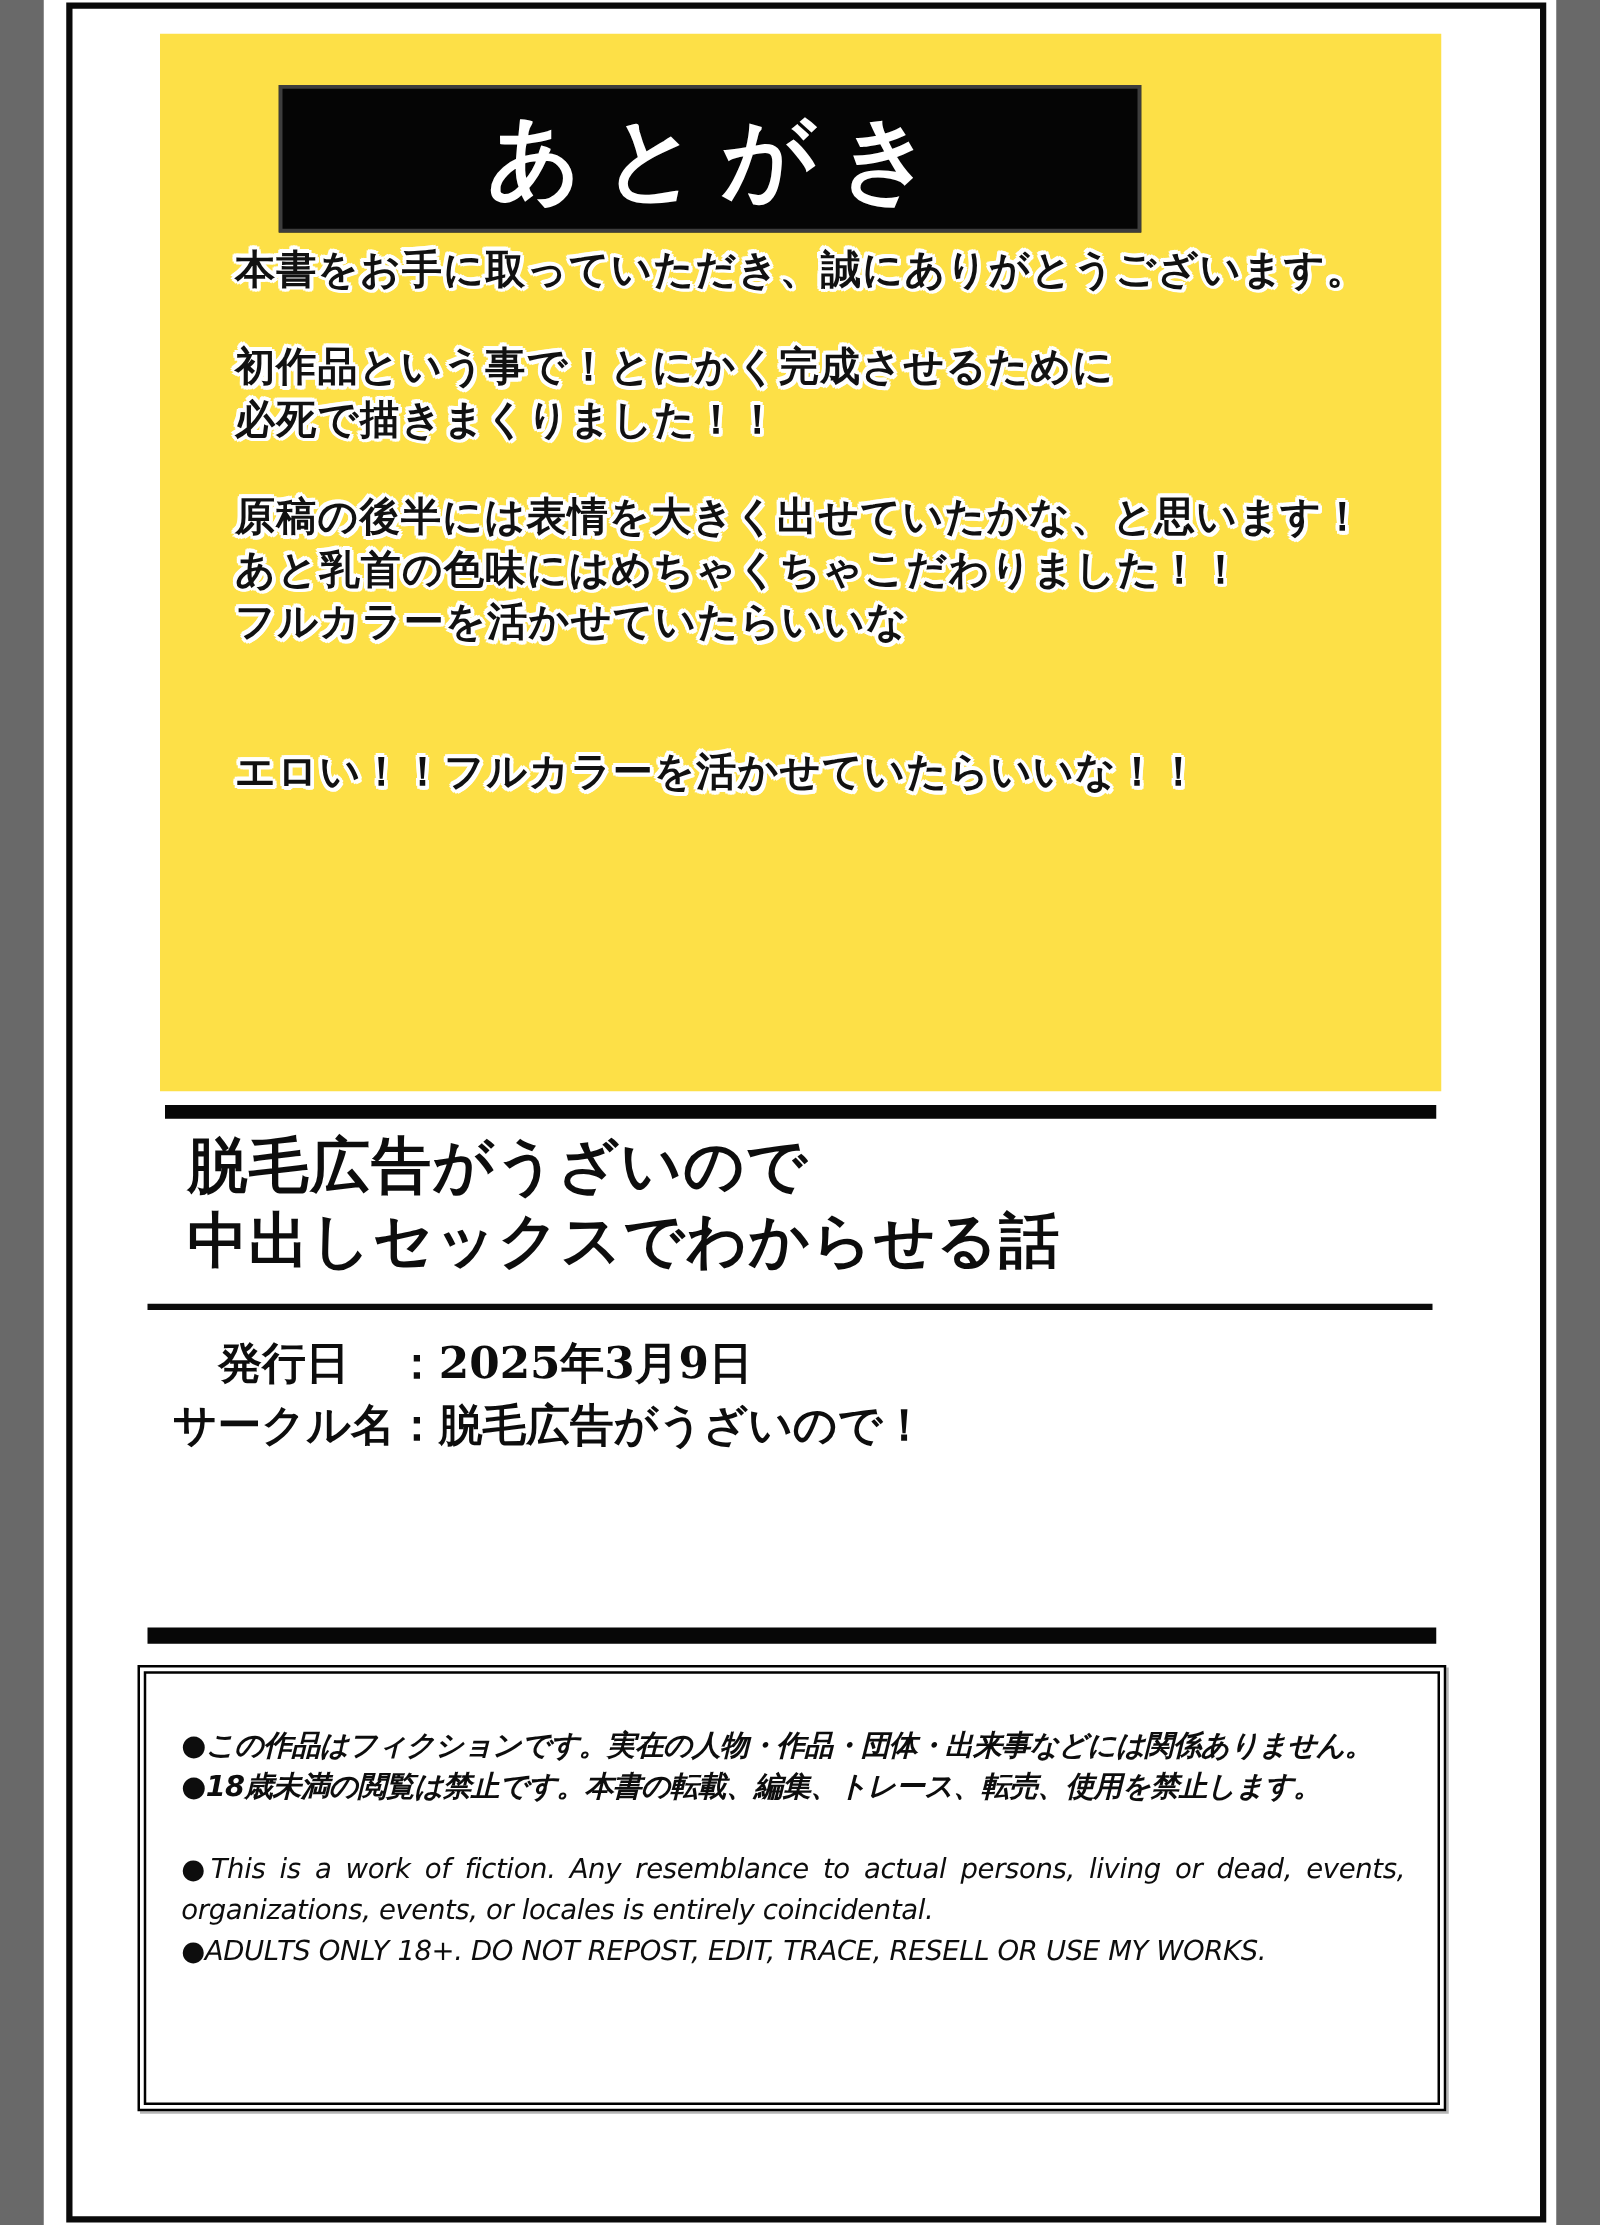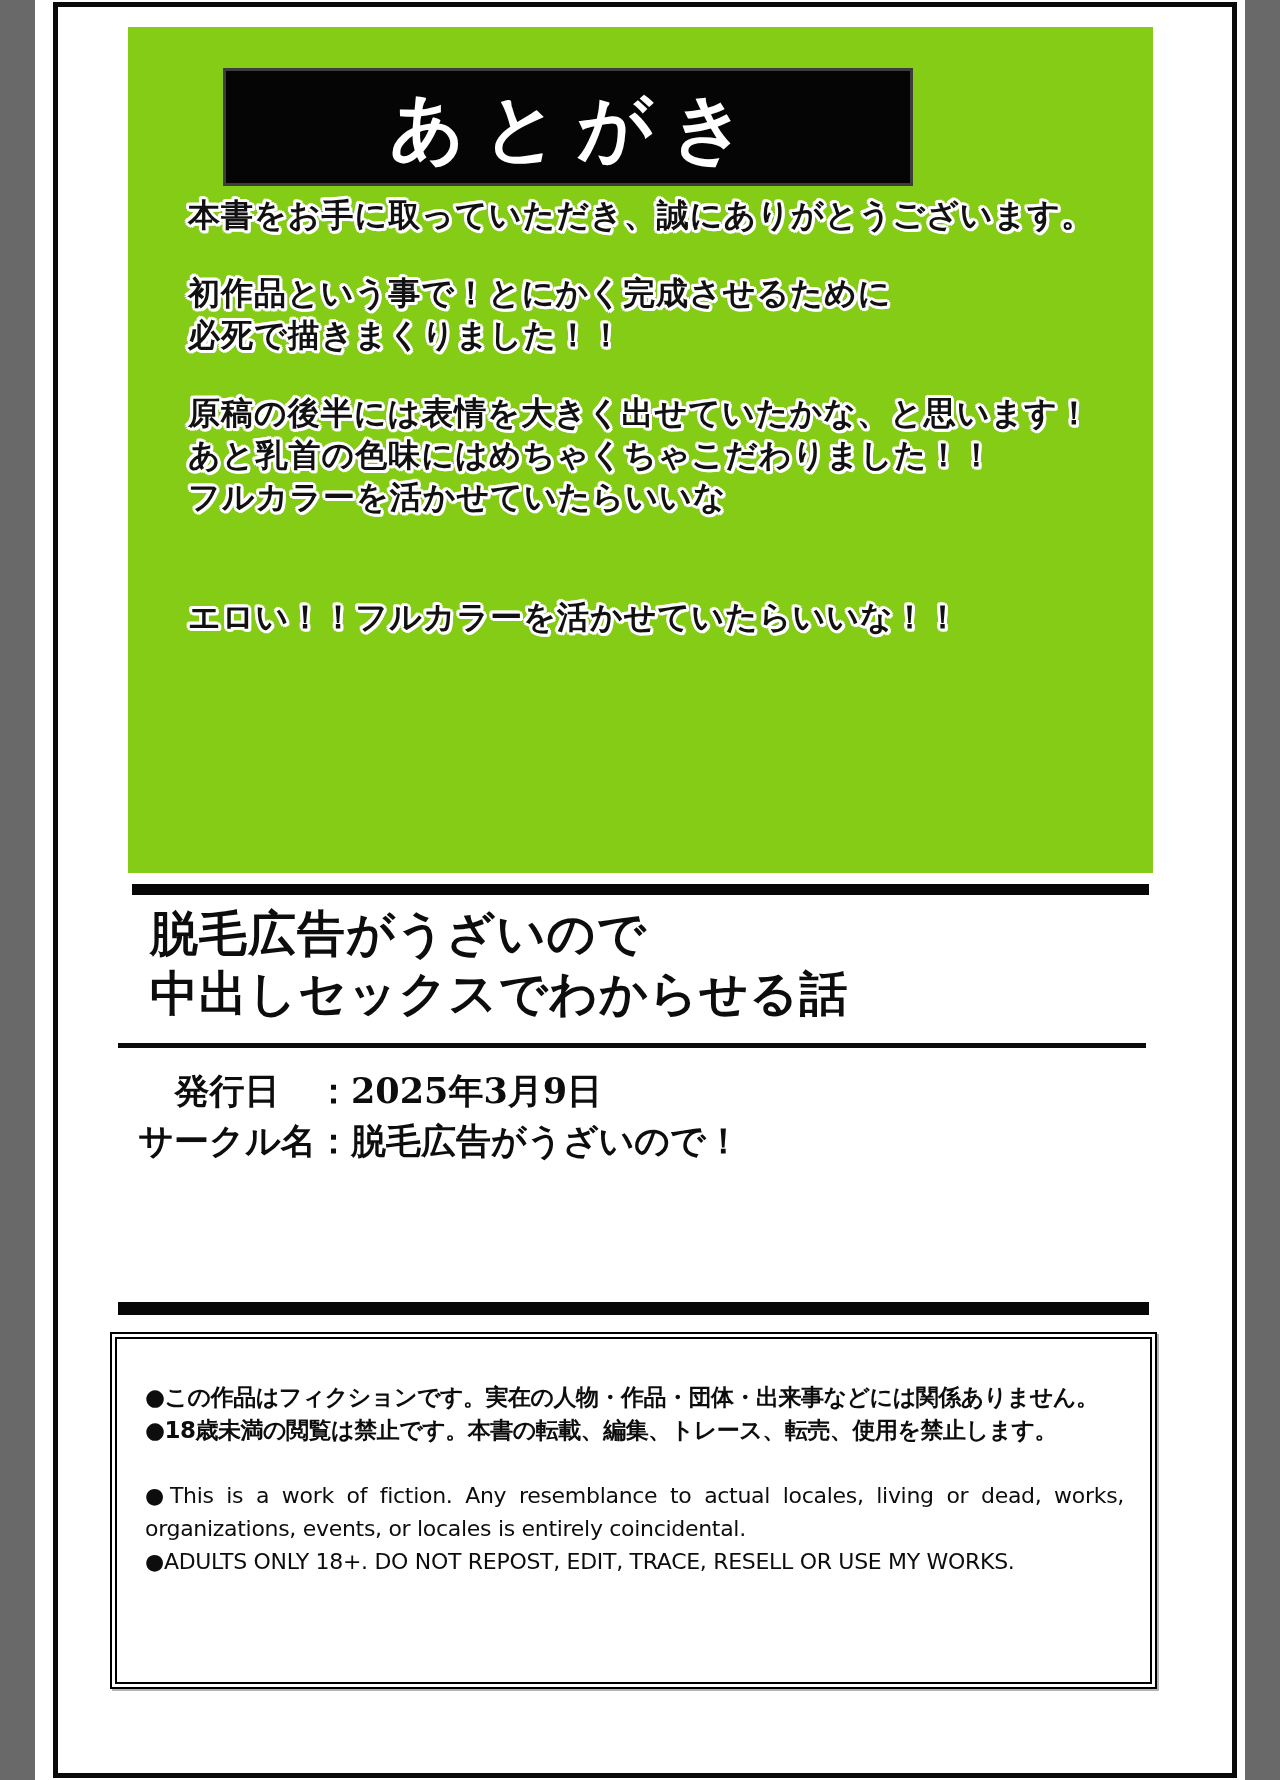--- a/index.html
+++ b/index.html
@@ -19,21 +19,21 @@
     position: absolute; left: 53px; top: 2px;
     width: 1184px; height: 1776px;
     border: 5px solid #0a0a0a;
     box-sizing: border-box;
     background: #ffffff;
   }
   
   .panel {
     position: absolute; left: 128px; top: 27px;
     width: 1025px; height: 846px;
-    background: #84cc16;
+    background: #fde047;
   }
   .header-box {
     position: absolute; left: 95px; top: 41px;
     width: 690px; height: 118px;
     background: #050505;
     border: 3px solid #3d3d3d;
     box-sizing: border-box;
     display: flex; align-items: center; justify-content: center;
   }
   .header-title {
@@ -97,20 +97,21 @@
   .disclaimer {
     position: absolute; left: 110px; top: 1332px;
     width: 1047px; height: 357px;
     border: 7px double #000000;
     box-sizing: border-box;
     padding: 42px 26px 0 28px;
     background: #ffffff;
     box-shadow: 2px 2px 0 #b5b5b5;
     font-family: "DejaVu Sans", "Liberation Sans", sans-serif;
     color: #0d0d0d;
+    font-style: italic;
   }
   .disclaimer p { margin: 0; }
   .disc-jp {
     font-size: 23px;
     font-weight: bold;
     line-height: 33px;
     letter-spacing: -0.5px;
   }
   .disc-en {
     font-size: 22px;
@@ -165,15 +166,15 @@
   <div>
     <span class="pub-label">サークル名</span><span>：</span><span>脱毛広告がうざいので！</span>
   </div>
 </div>
 
 <div class="bar-2"></div>
 
 <div class="disclaimer">
   <p class="disc-jp">●この作品はフィクションです。実在の人物・作品・団体・出来事などには関係ありません。</p>
   <p class="disc-jp">●18歳未満の閲覧は禁止です。本書の転載、編集、トレース、転売、使用を禁止します。</p>
-  <p class="disc-en first">●This is a work of fiction. Any resemblance to actual locales, living or dead, works, organizations, events, or locales is entirely coincidental.</p>
+  <p class="disc-en first">●This is a work of fiction. Any resemblance to actual persons, living or dead, events, organizations, events, or locales is entirely coincidental.</p>
   <p class="disc-en">●ADULTS ONLY 18+. DO NOT REPOST, EDIT, TRACE, RESELL OR USE MY WORKS.</p>
 </div>
 
 </body></html>

